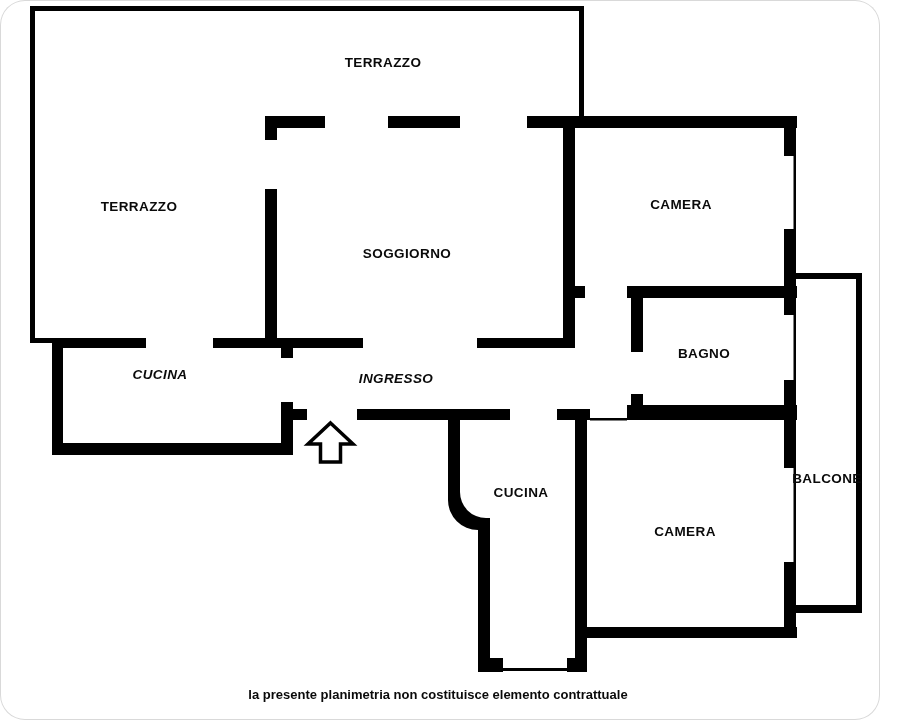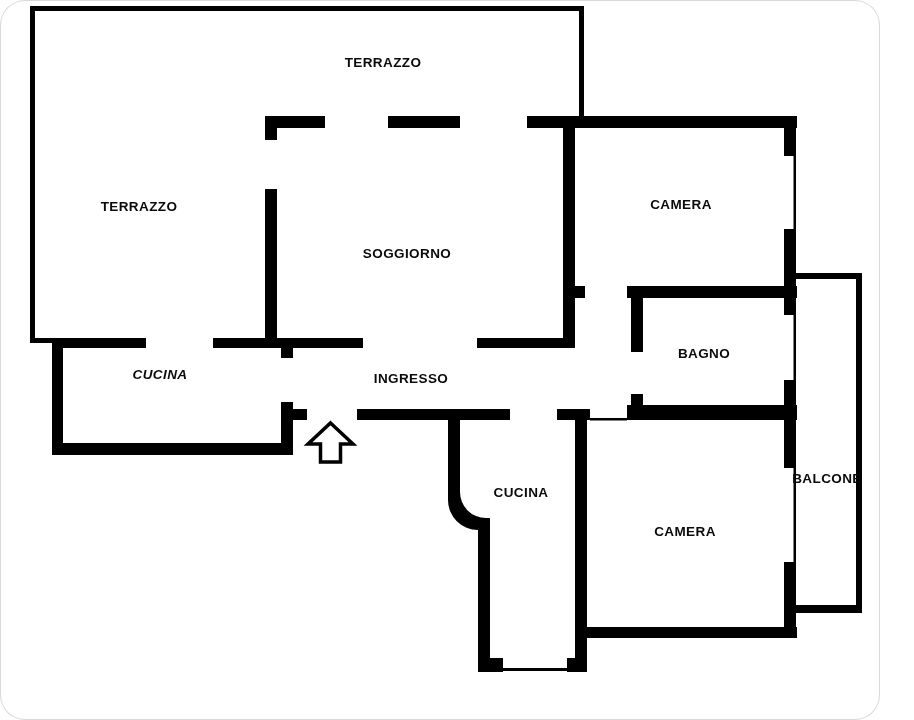--- a/index.html
+++ b/index.html
@@ -115,18 +115,19 @@
     </g>
   </svg>
 
   <div class="room-label" style="left:383px;top:62px;">TERRAZZO</div>
   <div class="room-label" style="left:139px;top:206px;">TERRAZZO</div>
   <div class="room-label" style="left:407px;top:230px;margin-top:23px;">SOGGIORNO</div>
   <div class="room-label" style="left:681px;top:204px;">CAMERA</div>
   <div class="room-label" style="left:704px;top:353px;">BAGNO</div>
   <div class="room-label" style="left:827px;top:438px;margin-top:40px;">BALCONE</div>
   <div class="room-label" style="left:160px;top:374px;font-style:italic;">CUCINA</div>
-  <div class="room-label" style="left:411px;top:378px;">INGRESSO</div>
+  <div class="room-label" style="left:396px;top:378px;font-style:italic;">INGRESSO</div>
   <div class="room-label" style="left:521px;top:492px;">CUCINA</div>
   <div class="room-label" style="left:685px;top:531px;">CAMERA</div>
 
+  <div class="disclaimer">la presente planimetria non costituisce elemento contrattuale</div>
 
 </div>
 
 </body></html>

